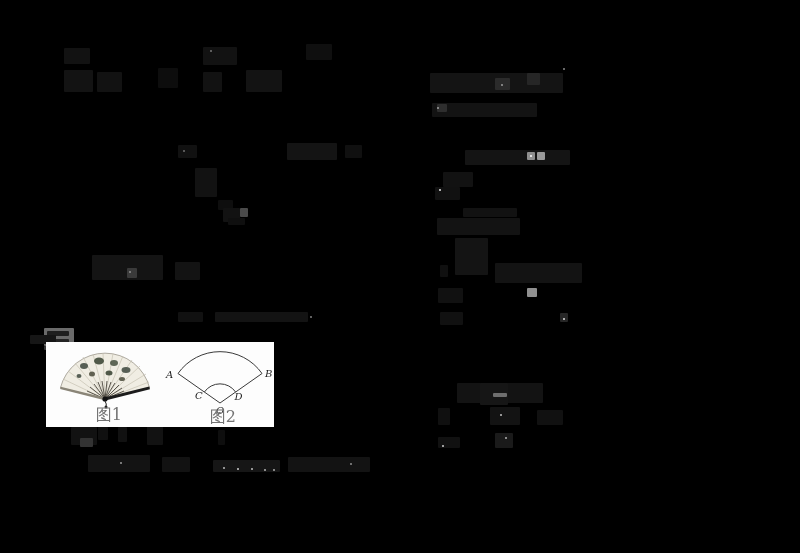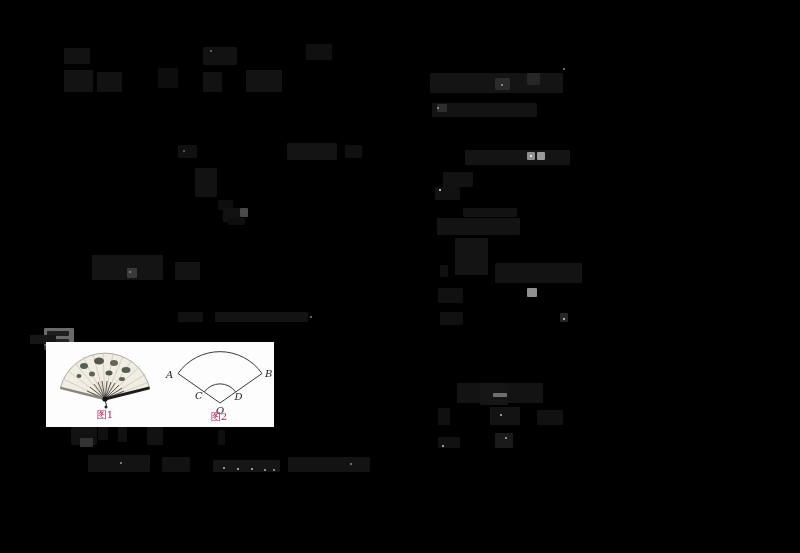--- a/index.html
+++ b/index.html
@@ -16,22 +16,22 @@
   .speck{position:absolute;width:2px;height:2px;border-radius:1px;}
 
   
   #figure-panel{
     position:absolute;left:46px;top:342px;width:228px;height:85px;
     background:#fdfdfd;
   }
   #fan-photo{position:absolute;left:8px;top:3px;}
   #sector-diagram{position:absolute;left:116px;top:0px;}
   .caption{
-    position:absolute;width:34px;text-align:center;
-    font-size:10px;color:#be185d;line-height:14px;
+    position:absolute;width:34px;text-align:right;
+    font-size:16px;color:#737373;line-height:14px;
     font-family:"DejaVu Serif", serif;
   }
   #fig1-caption{left:42px;top:66px;}
   #fig2-caption{left:156px;top:68px;}
   .sector-label{
     font-family:"DejaVu Serif", serif;
     font-style:italic;font-size:10px;fill:#1e1e1e;
   }
 </style>
 </head>

